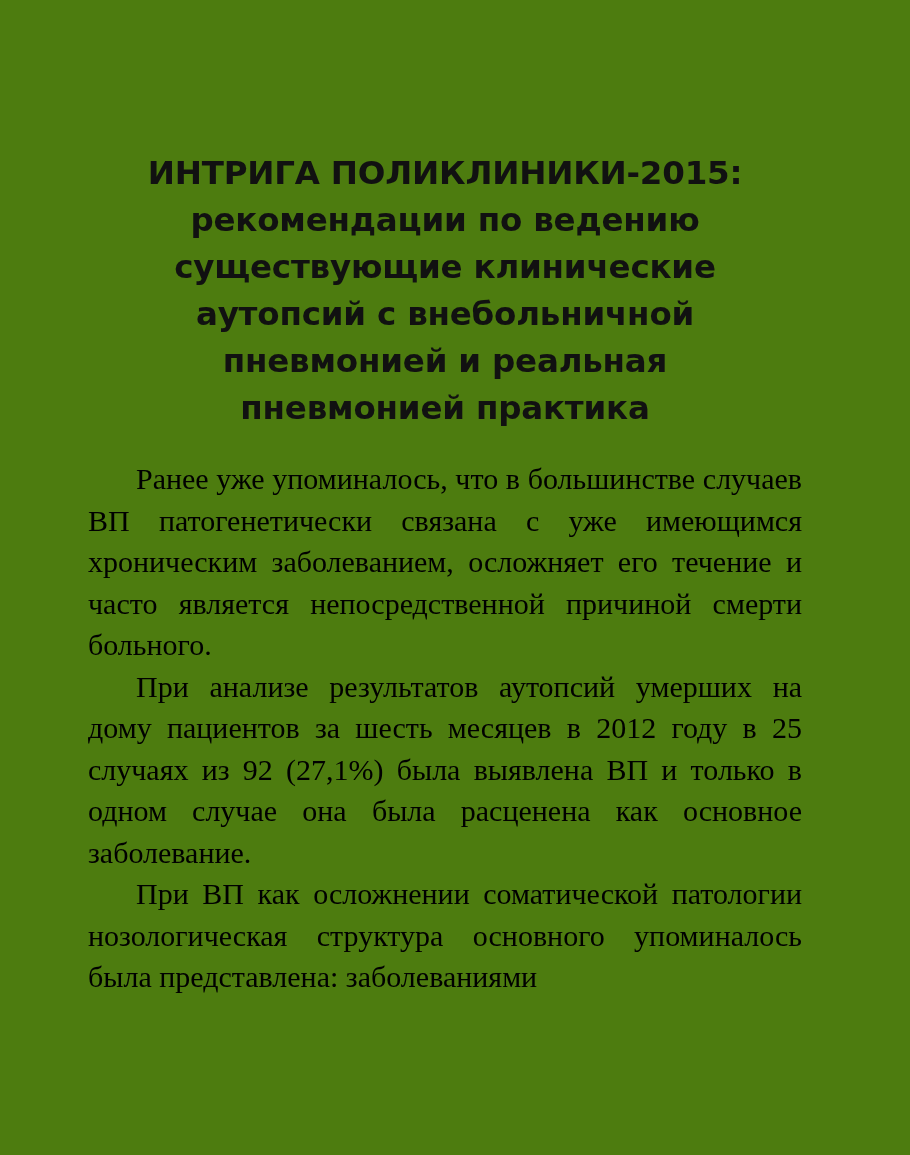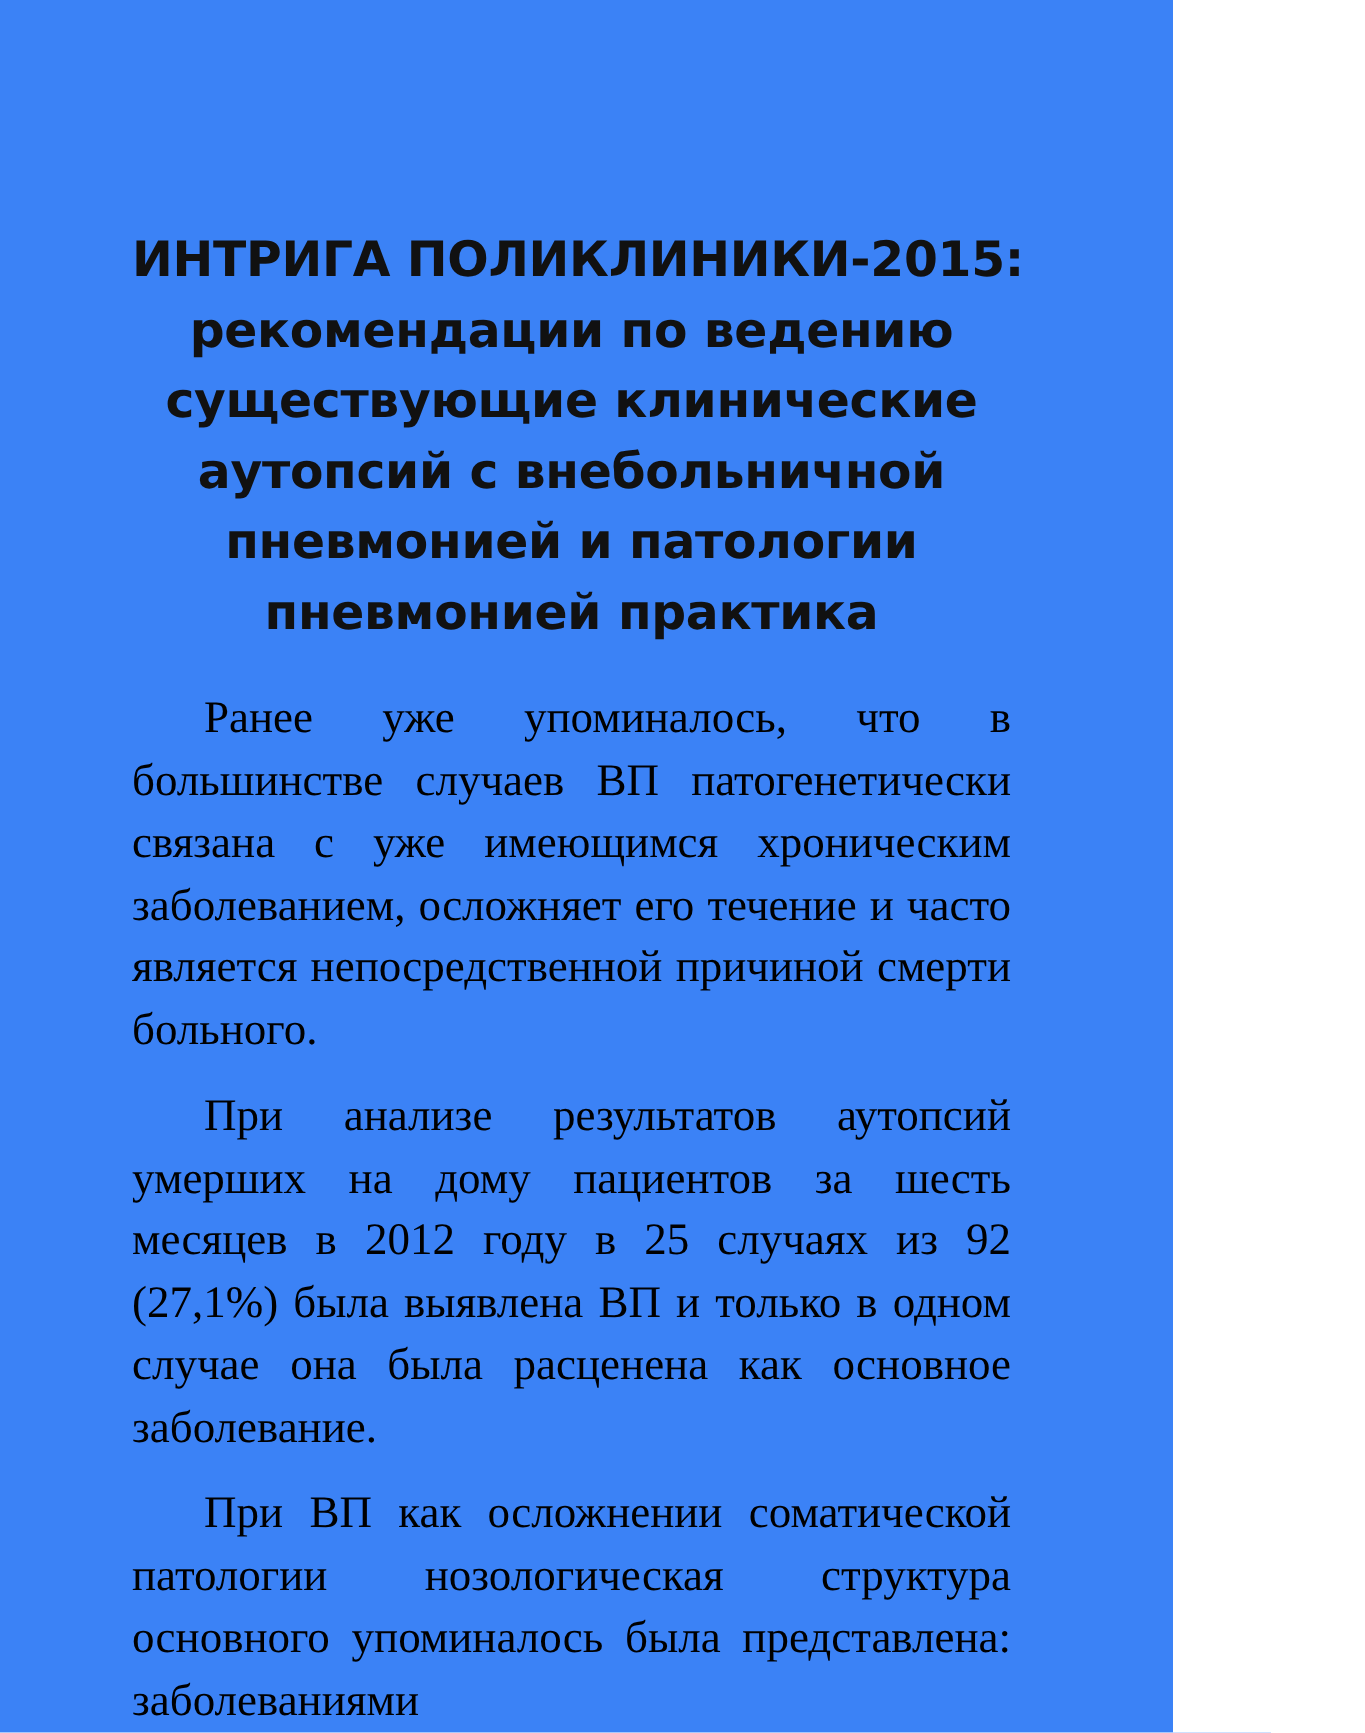--- a/index.html
+++ b/index.html
@@ -9,23 +9,23 @@
   }
   body {
     width: 910px;
     height: 1155px;
     overflow: hidden;
     font-family: "Liberation Serif", serif;
     color: #000000;
   }
   .page {
     position: relative;
-    width: 782px;
+    width: 910px;
     height: 1155px;
-    background: #3b82f6;
+    background: #4d7c0f;
     box-sizing: border-box;
     padding: 150px 108px 0 88px;
   }
   .doc-title {
     font-family: "DejaVu Sans", sans-serif;
     font-weight: bold;
     font-size: 32.5px;
     line-height: 47px;
     text-align: center;
     letter-spacing: -0.2px;
@@ -43,34 +43,34 @@
     color: #000000;
     text-align: justify;
     text-justify: inter-word;
     hyphens: manual;
   }
   .body-text p {
     margin: 0;
     text-indent: 48px;
   }
   .body-text p + p {
-    margin-top: 16px;
+    margin-top: 0px;
   }
 </style>
 </head>
 <body>
 
 <div class="page">
 
   <h1 class="doc-title">
     <span class="tline">ИНТРИГА ПОЛИКЛИНИКИ-2015:</span>
     <span class="tline">рекомендации по ведению</span>
     <span class="tline">существующие клинические</span>
     <span class="tline">аутопсий с внебольничной</span>
-    <span class="tline">пневмонией и патологии</span>
+    <span class="tline">пневмонией и реальная</span>
     <span class="tline">пневмонией практика</span>
   </h1>
 
   <div class="body-text">
     <p>Ранее уже упоминалось, что в большинстве случаев ВП патогенетически связана с уже имеющимся хроническим заболеванием, осложняет его течение и часто является непосредственной причиной смерти больного.</p>
     <p>При анализе результатов аутопсий умерших на дому пациентов за шесть месяцев в 2012 году в 25 случаях из 92 (27,1%) была выявлена ВП и только в одном случае она была расценена как основное заболевание.</p>
     <p>При ВП как осложнении соматической патологии нозологическая структура основного упоминалось была представлена: заболеваниями</p>
   </div>
 
 </div>

